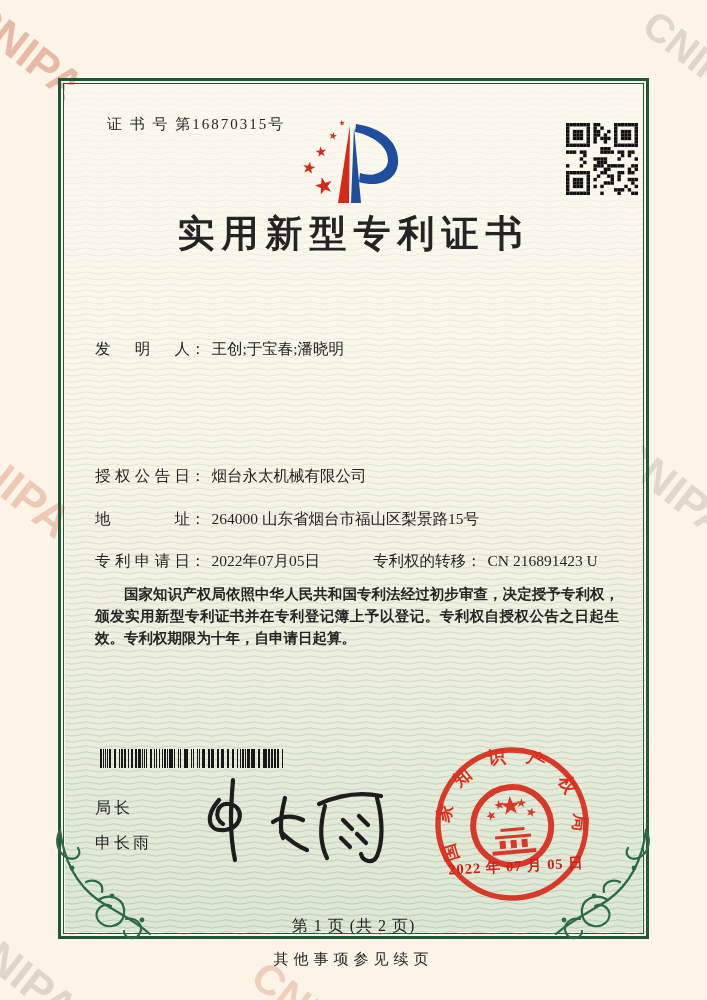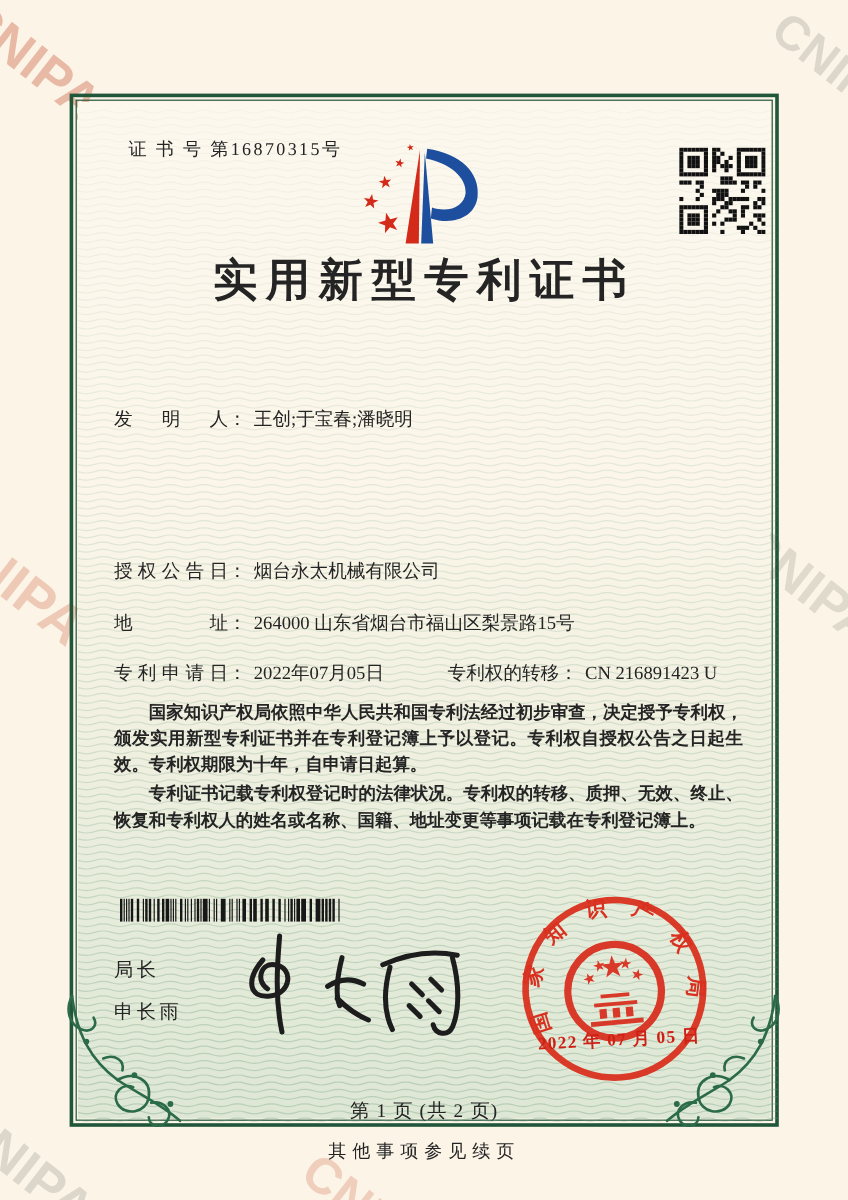--- a/index.html
+++ b/index.html
@@ -450,21 +450,20 @@
   </div>
   <div class="abs field-row" style="top:551px;">
     <span class="lbl">专利申请日</span><span>：</span><span class="fval">2022年07月05日</span>
     <span class="grant-no">
       <span>专利权的转移</span><span>：</span><span class="fval">CN 216891423 U</span>
     </span>
   </div>
 
   <div class="abs body-par">
     <p>国家知识产权局依照中华人民共和国专利法经过初步审查，决定授予专利权，颁发实用新型专利证书并在专利登记簿上予以登记。专利权自授权公告之日起生效。专利权期限为十年，自申请日起算。</p>
-    <p>专利证书记载专利权登记时的法律状况。专利权的转移、质押、无效、终止、恢复和专利权人的姓名或名称、国籍、地址变更等事项记载在专利登记簿上。</p>
   </div>
 
   <div class="abs barcode">
       <div style="left:0px;width:2px"></div>
       <div style="left:3px;width:1px"></div>
       <div style="left:5px;width:1px"></div>
       <div style="left:7px;width:1px"></div>
       <div style="left:9px;width:2px"></div>
       <div style="left:14px;width:2px"></div>
       <div style="left:19px;width:1px"></div>

